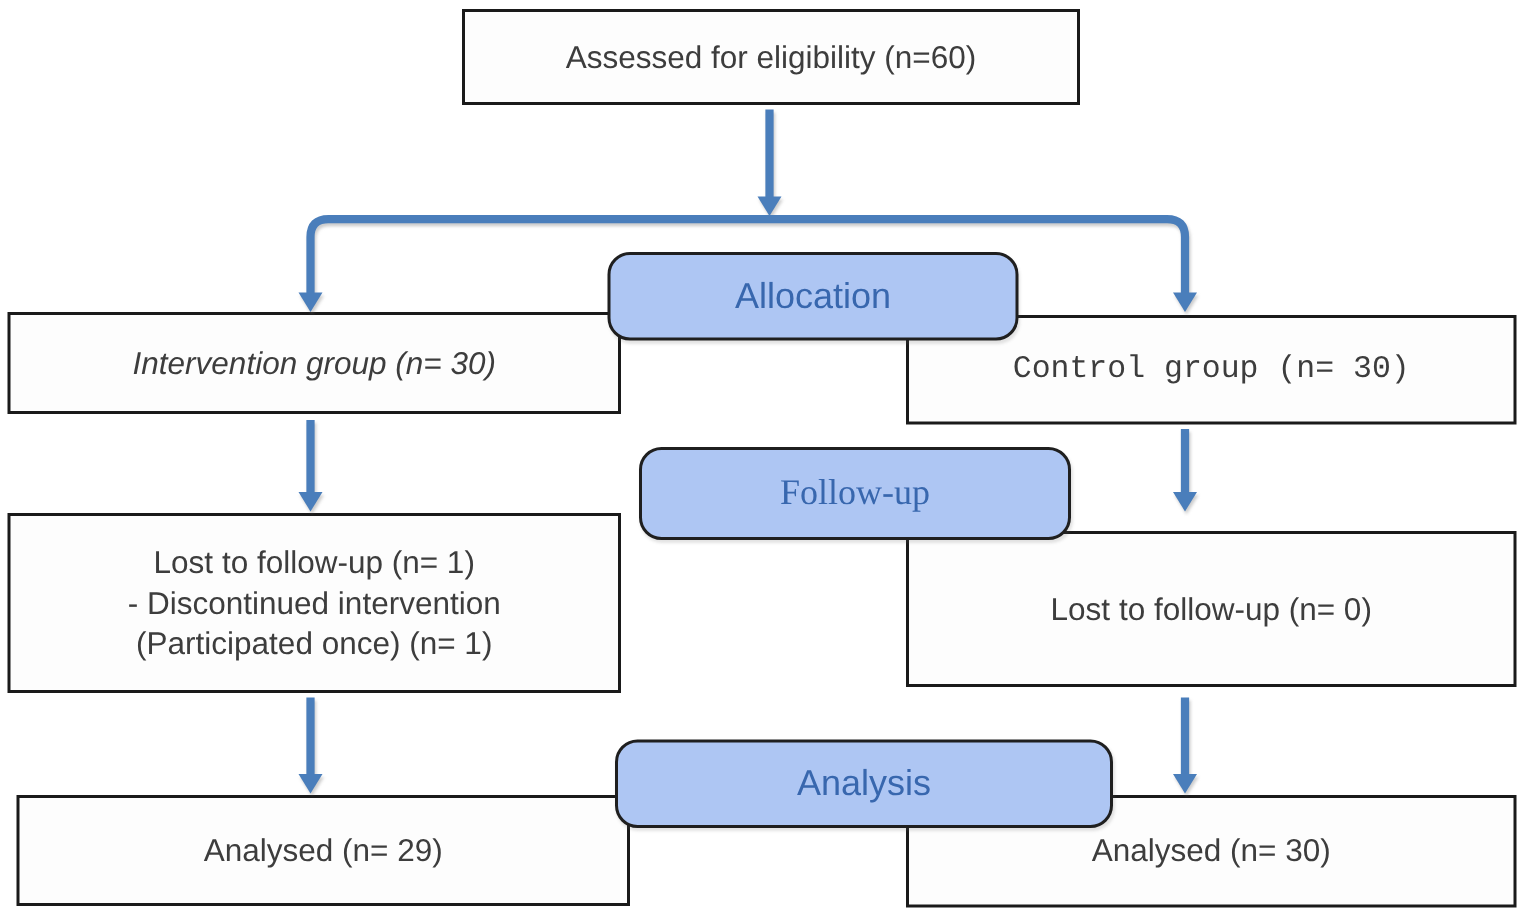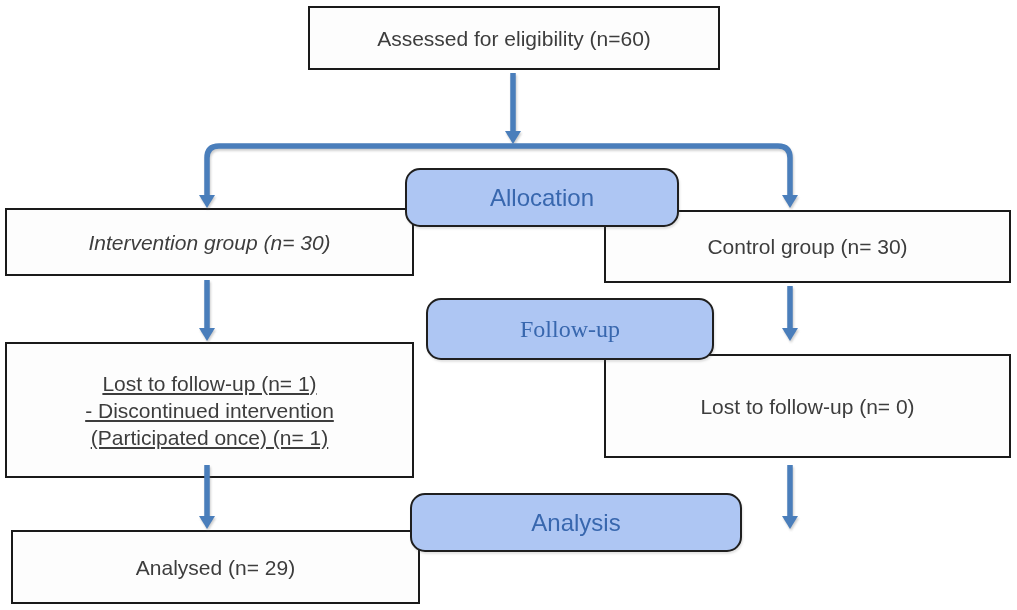--- a/index.html
+++ b/index.html
@@ -44,22 +44,22 @@
     display:flex;
     align-items:center;
     justify-content:center;
     text-align:center;
     z-index:2;
     box-shadow:1px 2px 2px rgba(100,100,100,.18);
     margin-left:37px;
   }
   #assessed-box{left:308px;top:6px;width:412px;height:64px;}
   #intervention-box{left:5px;top:208px;width:409px;height:68px;font-style:italic;}
-  #control-box{left:604px;top:210px;width:407px;height:73px;}
-  #lost-intervention-box{left:5px;top:342px;width:409px;height:136px;text-decoration:underline;}
+  #control-box{left:604px;top:210px;width:407px;height:73px;font-family:Liberation Mono, monospace;}
+  #lost-intervention-box{left:5px;top:342px;width:409px;height:120px;}
   #lost-control-box{left:604px;top:342px;width:407px;height:104px;margin-top:12px;}
   #analysed-intervention-box{left:11px;top:530px;width:409px;height:74px;}
   #analysed-control-box{left:604px;top:530px;width:407px;height:75px;}
   #stage-allocation{left:368px;top:168px;width:274px;height:59px;}
   #stage-followup{left:389px;top:298px;width:288px;height:62px;font-family:Liberation Serif, serif;}
   #stage-analysis{left:373px;top:493px;width:332px;height:59px;}
   .arrows{
     position:absolute;left:0;top:0;z-index:3;
     pointer-events:none;
     filter:drop-shadow(1px 2px 1px rgba(110,110,110,.35));
@@ -94,20 +94,23 @@
   </div>
 
   <div class="node" id="lost-control-box">
     <span>Lost to follow-up (n= 0)</span>
   </div>
 
   <div class="node" id="analysed-intervention-box">
     <span>Analysed (n= 29)</span>
   </div>
 
+  <div class="node" id="analysed-control-box">
+    <span>Analysed (n= 30)</span>
+  </div>
 
   <div class="stage" id="stage-allocation">
     <span>Allocation</span>
   </div>
 
   <div class="stage" id="stage-followup">
     <span>Follow-up</span>
   </div>
 
   <div class="stage" id="stage-analysis">

